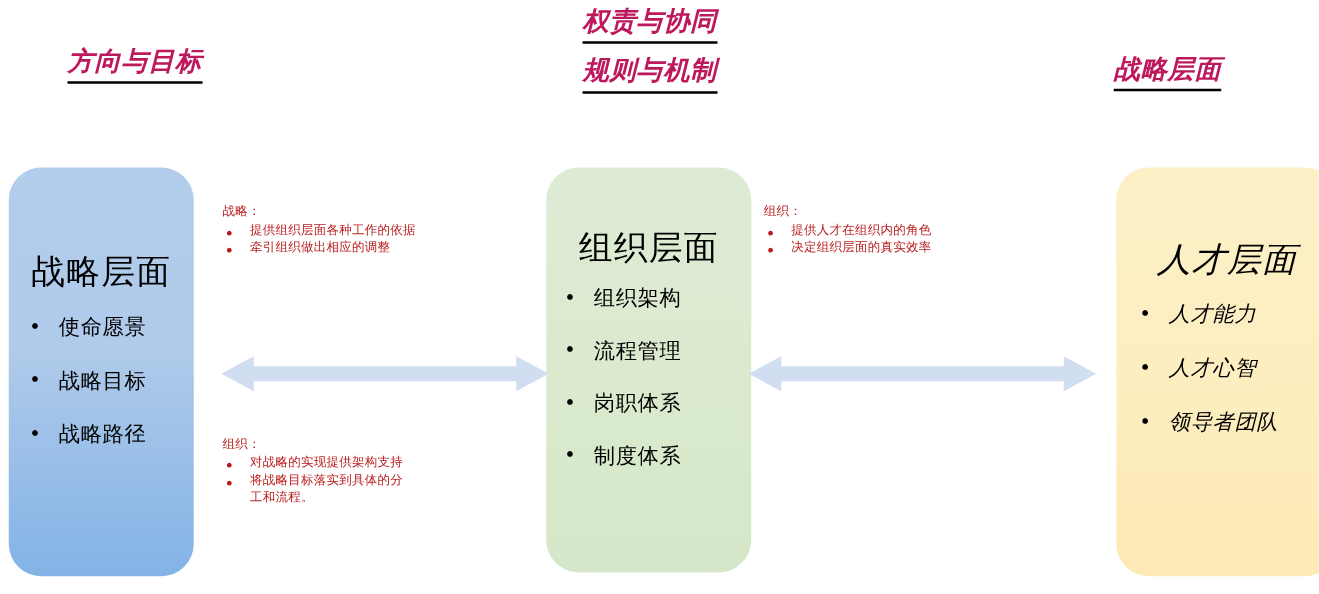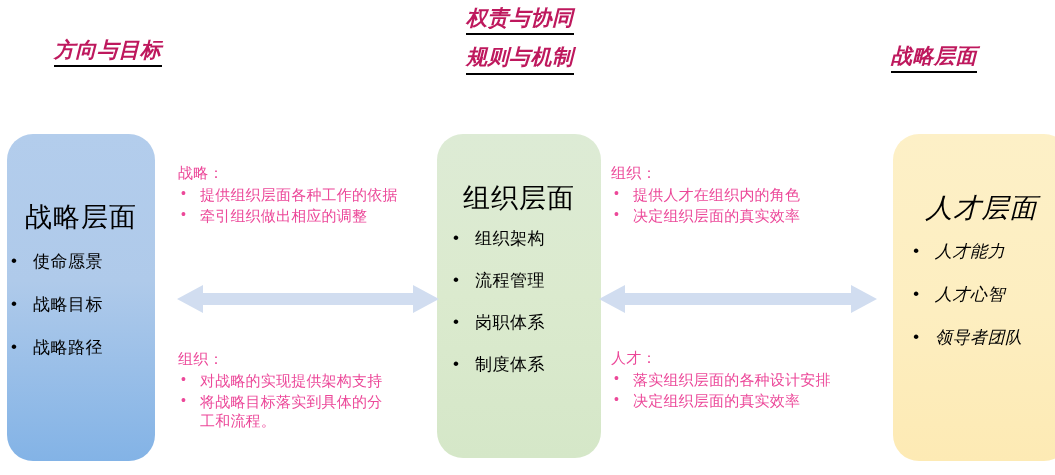--- a/index.html
+++ b/index.html
@@ -73,21 +73,21 @@
     left: 4px;
     top: -1px;
     font-size: 17px;
   }
 
   #pillar-strategy {
     left: 7px;  top: 134px;  width: 148px;  height: 327px;
     background: linear-gradient(180deg, #b3cdec 0%, #afcaea 45%, #83b3e6 100%);
   }
   #pillar-strategy .title { margin-top: 68px; }
-  #pillar-strategy ul { margin-top: 20px; }
+  #pillar-strategy ul { margin-top: 20px; padding-left: 14px; }
   #pillar-strategy li { margin-bottom: 26px; }
 
   #pillar-organization {
     left: 437px; top: 134px; width: 164px; height: 324px;
     background: linear-gradient(180deg, #ddebd5 0%, #dbeace 50%, #d5e7c8 100%);
   }
   #pillar-organization .title { margin-top: 49px; }
   #pillar-organization ul { margin-top: 16px; padding-left: 12px; }
   #pillar-organization li { margin-bottom: 25px; }
 
@@ -96,24 +96,24 @@
     background: linear-gradient(180deg, #fdf0c7 0%, #fdeec0 55%, #fdeab4 100%);
     font-style: italic;
   }
   #pillar-talent .title { margin-top: 59px; }
   #pillar-talent ul { margin-top: 19px; padding-left: 16px; }
   #pillar-talent li { margin-bottom: 26px; }
 
   
   .annot {
     position: absolute;
-    font-size: 15px;
+    font-size: 10px;
     line-height: 1.32;
     letter-spacing: 0.2px;
-    color: #ec4899;
+    color: #b91c1c;
   }
   .annot .lead { margin: 0 0 2px 0; }
   .annot ul { list-style: none; margin: 0; padding: 0; }
   .annot li {
     position: relative;
     padding-left: 22px;
     margin-bottom: 1px;
   }
   .annot li::before {
     content: "\2022";
@@ -201,27 +201,20 @@
   </div>
 
   <div class="annot" id="annot-org-down">
     <p class="lead">组织：</p>
     <ul>
       <li>提供人才在组织内的角色</li>
       <li>决定组织层面的真实效率</li>
     </ul>
   </div>
 
-  <div class="annot" id="annot-talent-up">
-    <p class="lead">人才：</p>
-    <ul>
-      <li>落实组织层面的各种设计安排</li>
-      <li>决定组织层面的真实效率</li>
-    </ul>
-  </div>
 
   <div class="arrow" id="arrow-left">
     <svg viewBox="0 0 262 34" preserveAspectRatio="none" aria-hidden="true">
       <polygon points="0,17 26,3 26,11 236,11 236,3 262,17 236,31 236,23 26,23 26,31" fill="#d1ddf0"></polygon>
     </svg>
   </div>
 
   <div class="arrow" id="arrow-right">
     <svg viewBox="0 0 278 34" preserveAspectRatio="none" aria-hidden="true">
       <polygon points="0,17 26,3 26,11 252,11 252,3 278,17 252,31 252,23 26,23 26,31" fill="#d1ddf0"></polygon>

